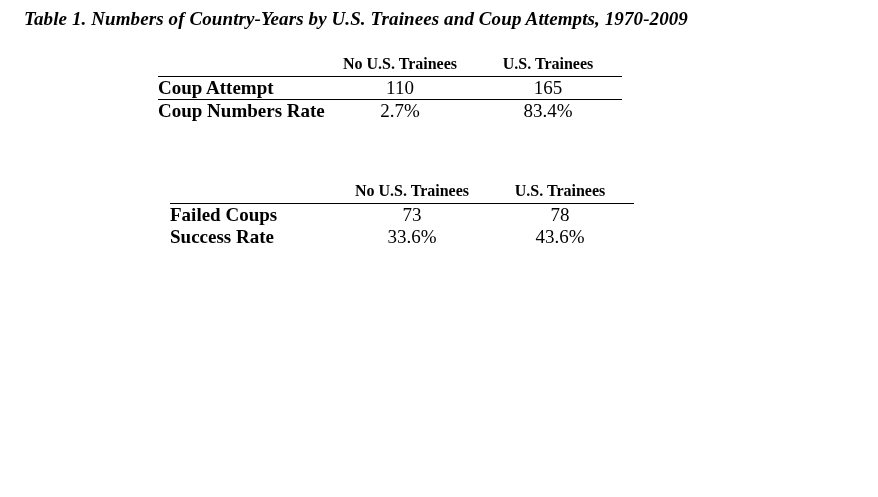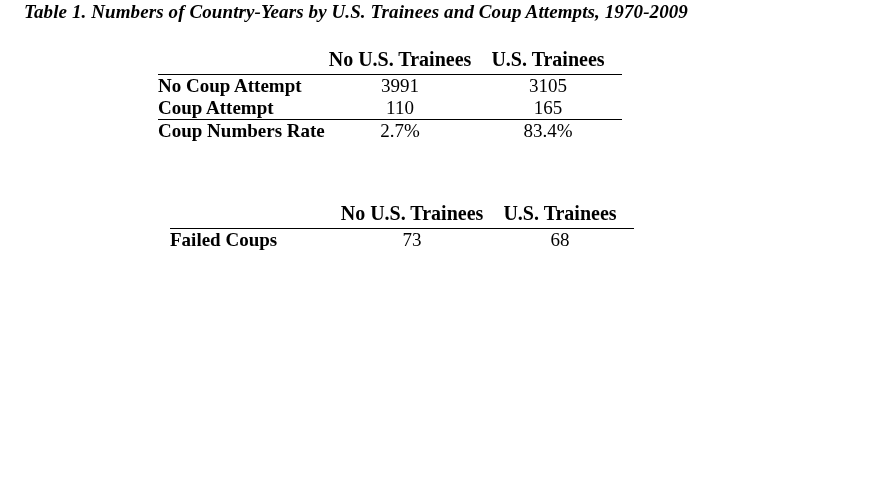--- a/index.html
+++ b/index.html
@@ -12,21 +12,21 @@
     background: #ffffff;
     font-family: "Liberation Serif", serif;
     color: #000000;
     overflow: hidden;
   }
   .page {
     position: relative;
     width: 878px;
     height: 497px;
     box-sizing: border-box;
-    padding: 0 10px 0 18px;
+    padding: 7px 10px 0 18px;
   }
   .table-block {
     margin: 0;
   }
   .table-caption {
     font-style: italic;
     font-weight: bold;
     font-size: 19px;
     line-height: 24px;
     letter-spacing: 0.1px;
@@ -50,21 +50,21 @@
   .table-2 {
     margin-left: 152px;
   }
   .data-table th,
   .data-table td {
     padding: 0;
     vertical-align: middle;
   }
   .data-table thead th {
     font-weight: bold;
-    font-size: 20px;
+    font-size: 16px;
     padding: 2px 0 3px 0;
     border-bottom: 1.5px solid #000000;
     text-align: center;
     white-space: nowrap;
   }
   .data-table thead th.corner-cell {
     border-bottom: 1.5px solid #000000;
   }
   .row-label {
     font-weight: bold;
@@ -101,25 +101,20 @@
 
     <table class="data-table table-1">
       <thead>
         <tr>
           <th class="corner-cell col-label"></th>
           <th class="col-val">No U.S. Trainees</th>
           <th class="col-val">U.S. Trainees</th>
         </tr>
       </thead>
       <tbody>
-        <tr>
-          <td class="row-label">No Coup Attempt</td>
-          <td class="data-cell">3991</td>
-          <td class="data-cell">3105</td>
-        </tr>
         <tr class="row-divider">
           <td class="row-label">Coup Attempt</td>
           <td class="data-cell">110</td>
           <td class="data-cell">165</td>
         </tr>
         <tr>
           <td class="row-label">Coup Numbers Rate</td>
           <td class="data-cell">2.7%</td>
           <td class="data-cell">83.4%</td>
         </tr>
@@ -136,19 +131,24 @@
         <tr>
           <th class="corner-cell col-label"></th>
           <th class="col-val">No U.S. Trainees</th>
           <th class="col-val">U.S. Trainees</th>
         </tr>
       </thead>
       <tbody>
         <tr>
           <td class="row-label">Failed Coups</td>
           <td class="data-cell">73</td>
-          <td class="data-cell">68</td>
+          <td class="data-cell">78</td>
+        </tr>
+        <tr>
+          <td class="row-label">Success Rate</td>
+          <td class="data-cell">33.6%</td>
+          <td class="data-cell">43.6%</td>
         </tr>
       </tbody>
     </table>
   </div>
 
 </div>
 
 </body></html>

